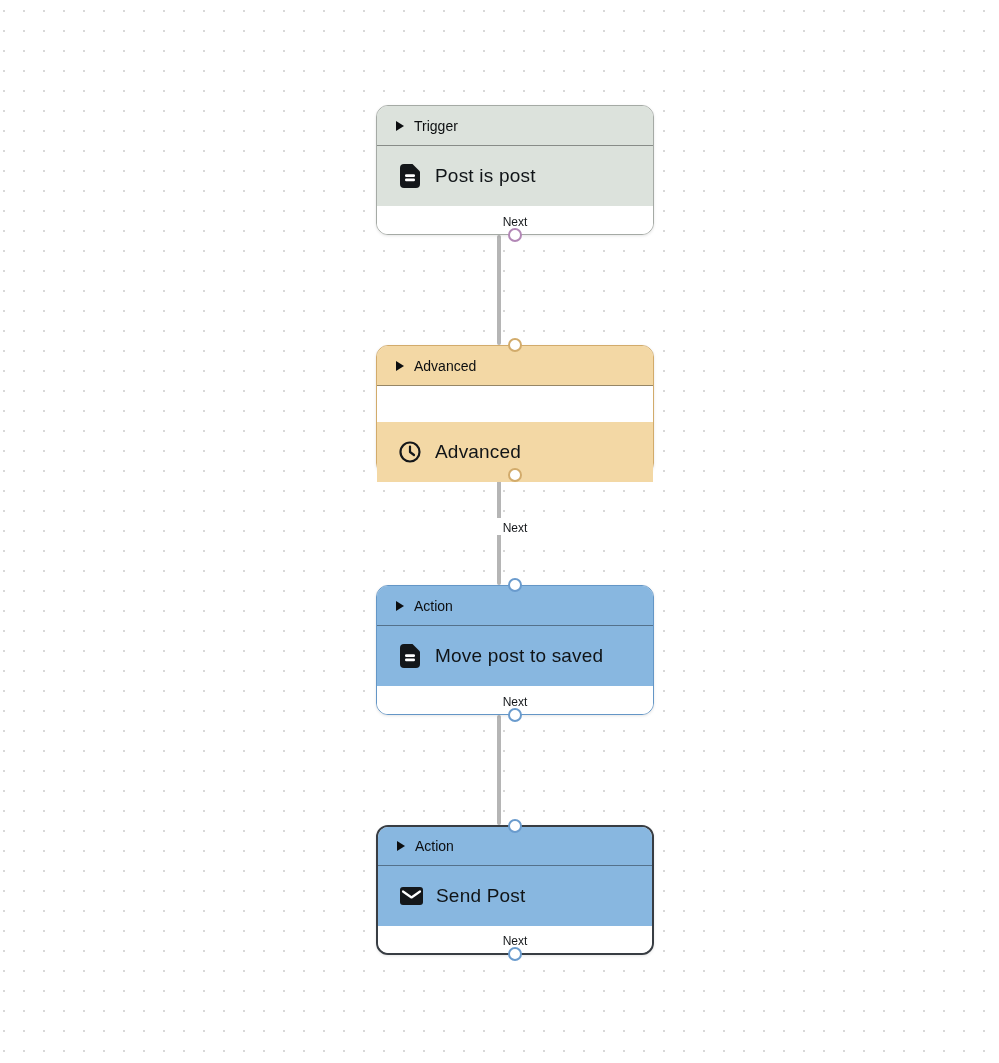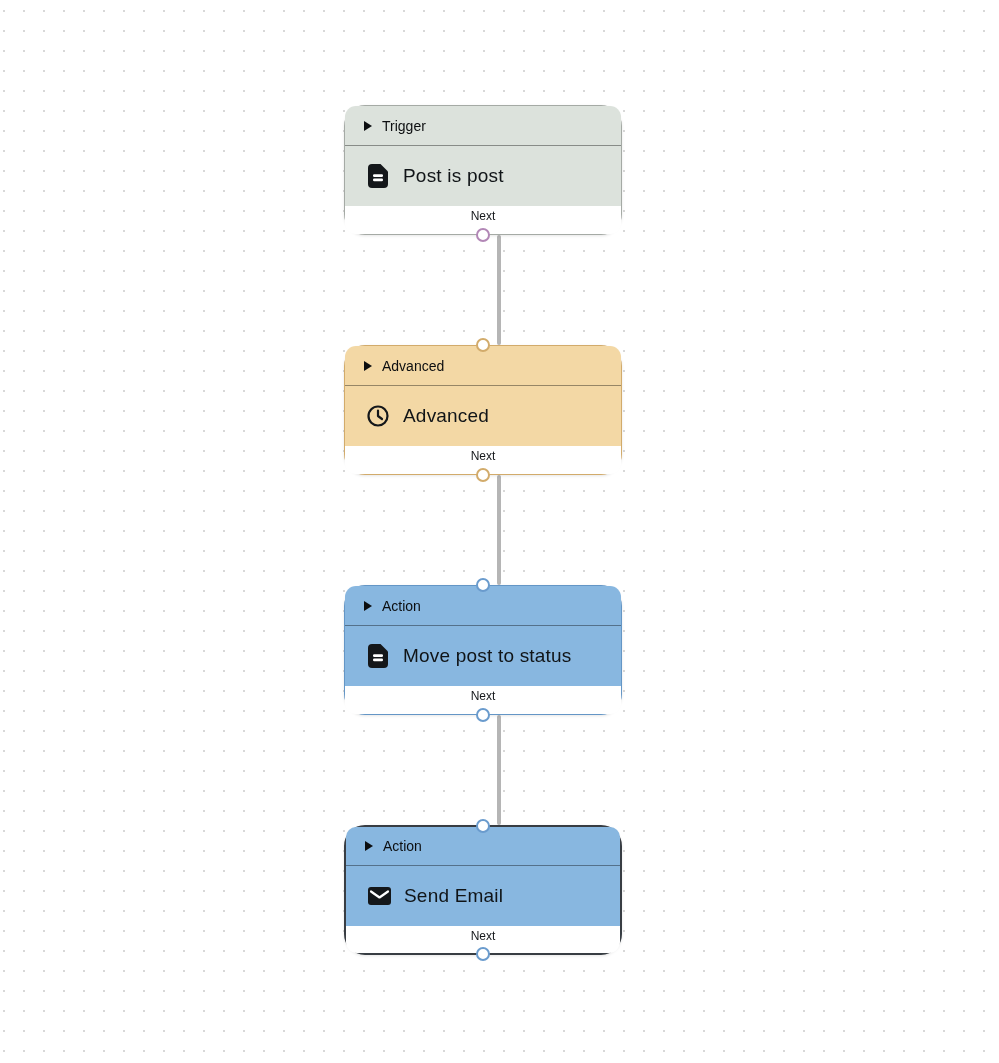--- a/index.html
+++ b/index.html
@@ -11,24 +11,24 @@
     background-size:20px 20px;
     background-position:14px 1px;
     font-family:"Liberation Sans", sans-serif;
     overflow:hidden;
   }
   .edge{
     position:absolute;left:497px;width:4px;
     background:#b5b5b5;z-index:0;border-radius:2px;
   }
   .node{
-    position:absolute;left:344px;width:278px;height:130px;
+    position:absolute;left:376px;width:278px;height:130px;
     box-sizing:border-box;
     border:1px solid var(--border,#a5aaa5);
-    border-radius:21px;
+    border-radius:12px;
     background:#fff;
     z-index:1;
     display:flex;flex-direction:column;
     box-shadow:0 1px 3px rgba(0,0,0,0.10);
   }
   .node.selected{border-width:2px;}
   .node-header{
     height:39px;flex:0 0 39px;
     background:var(--bg);
     border-radius:11px 11px 0 0;
@@ -51,21 +51,21 @@
     display:flex;align-items:center;
     padding-left:21px;
     font-size:19px;color:#101417;
     letter-spacing:0.2px;
   }
   .icon-box{width:24px;display:flex;justify-content:center;align-items:center;margin-right:13px;}
   .node-footer{
     flex:1 1 auto;
     background:#ffffff;
     border-radius:0 0 11px 11px;
-    display:flex;justify-content:center;align-items:flex-start;
+    display:flex;justify-content:center;align-items:center;
     padding-top:3px;
     font-size:12px;color:#15181b;
   }
   .port{
     position:absolute;left:50%;
     width:10px;height:10px;
     border:2.5px solid var(--port,#999);
     border-radius:50%;
     background:#fff;
     transform:translateX(-50%);
@@ -97,21 +97,21 @@
         </svg>
       </span>
       <span>Post is post</span>
     </div>
     <div class="node-footer">
       <span>Next</span>
     </div>
     <div class="port port-out"></div>
   </div>
 
-  <div class="node" style="top: 345px; --bg: #f3d8a5; --border: #d2ab6b; --port: #d2ab6b;">
+  <div class="node" style="top: 345px; gap: 36px; --bg: #f3d8a5; --border: #d2ab6b; --port: #d2ab6b;">
     <div class="node-header">
       <span class="tri"></span>
       <span>Advanced</span>
     </div>
     <div class="node-body">
       <span class="icon-box">
         <svg width="24" height="24" viewBox="0 0 24 24">
           <circle cx="12" cy="12" r="9.5" fill="none" stroke="#14171a" stroke-width="2.2"></circle>
           <path d="M12 6.5 V12 L16 15" fill="none" stroke="#14171a" stroke-width="2.2" stroke-linecap="round" stroke-linejoin="round"></path>
         </svg>
@@ -131,42 +131,42 @@
       <span>Action</span>
     </div>
     <div class="node-body">
       <span class="icon-box">
         <svg width="20" height="24" viewBox="0 0 20 24">
           <path d="M4 0 H12.5 L20 7.5 V20 a4 4 0 0 1 -4 4 H4 a4 4 0 0 1 -4 -4 V4 a4 4 0 0 1 4 -4 Z" fill="#14171a"></path>
           <rect x="5" y="10.2" width="10" height="2.7" rx="1.2" fill="#fff"></rect>
           <rect x="5" y="14.6" width="10" height="2.7" rx="1.2" fill="#fff"></rect>
         </svg>
       </span>
-      <span>Move post to status</span>
+      <span>Move post to saved</span>
     </div>
     <div class="node-footer">
       <span>Next</span>
     </div>
     <div class="port port-in"></div>
     <div class="port port-out"></div>
   </div>
 
   <div class="node selected" style="top: 825px; --bg: #88b7e0; --border: #383d43; --port: #6a9bcd;">
     <div class="node-header">
       <span class="tri"></span>
       <span>Action</span>
     </div>
     <div class="node-body">
       <span class="icon-box">
         <svg width="23" height="18" viewBox="0 0 23 18">
           <rect x="0" y="0" width="23" height="18" rx="3" fill="#14171a"></rect>
           <path d="M3 4.5 L11.5 10.5 L20 4.5" fill="none" stroke="#fff" stroke-width="2.2" stroke-linecap="round" stroke-linejoin="round"></path>
         </svg>
       </span>
-      <span>Send Email</span>
+      <span>Send Post</span>
     </div>
     <div class="node-footer">
       <span>Next</span>
     </div>
     <div class="port port-in"></div>
     <div class="port port-out"></div>
   </div>
 
 </div>
 

